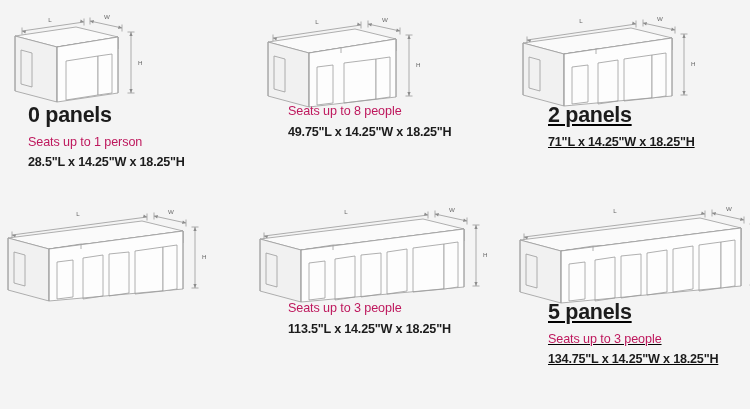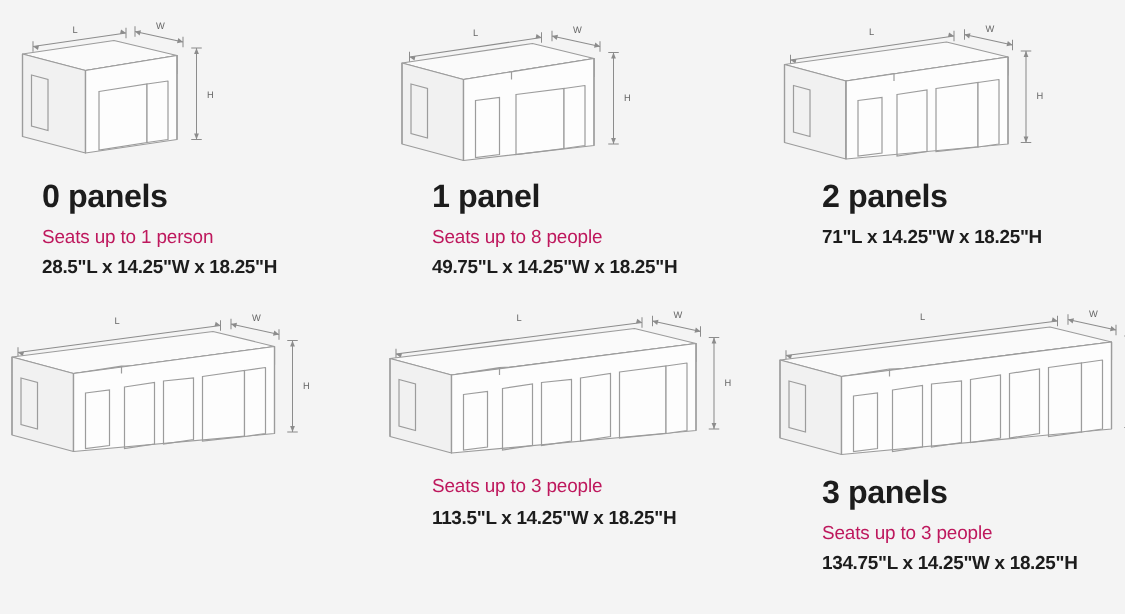--- a/index.html
+++ b/index.html
@@ -37,23 +37,23 @@
   }
   .figure svg {
     position: absolute;
     top: 0;
     left: 0;
     overflow: visible;
   }
   .caption {
     position: absolute;
     left: 28px;
-    top: 112px;
-  }
-  .cell.col3 .caption { left: 28px; }
+    top: 96px;
+  }
+  .cell.col3 .caption { left: 28px; text-decoration: underline; }
   .title {
     font-size: 21.5px;
     font-weight: bold;
     color: #1c1c1c;
     letter-spacing: -0.3px;
     line-height: 1;
     margin: 0 0 9px 0;
     white-space: nowrap;
   }
   .seats {
@@ -172,21 +172,20 @@
             <polygon class="edge" fill="#f4f4f4" points="84,54 116,50 116,90 84,94"></polygon>
             <polygon class="face-l" points="116,50 130,48 130,88 116,90"></polygon>
             <path class="edge" d="M136,30 L136,88"></path>
             <path class="edge" d="M49,44 L49,98"></path>
             <path class="edge" d="M8,33 L8,87"></path>
             <path class="edge" d="M81,39 L81,44"></path>
           </g>
         </svg>
       </div>
       <div class="caption">
-        <div class="title">1 panel</div>
         <div class="seats">Seats up to 8 people</div>
         <div class="dims">49.75"L x 14.25"W x 18.25"H</div>
       </div>
     </div>
 
     <div class="cell col3">
       <div class="figure">
         <svg width="215" height="108" viewBox="0 0 215 108">
           <g>
             <path class="dimline" d="M7,31 L116,15"></path>
@@ -359,20 +358,20 @@
             <polygon class="edge" fill="#f4f4f4" points="154,39 176,36 176,82 154,85"></polygon>
             <polygon class="face-l" points="176,36 190,34 190,80 176,82"></polygon>
             <path class="edge" d="M196,22 L196,80"></path>
             <path class="edge" d="M16,45 L16,97"></path>
             <path class="edge" d="M-25,34 L-25,86"></path>
             <path class="edge" d="M48,40 L48,45"></path>
           </g>
         </svg>
       </div>
       <div class="caption">
-        <div class="title">3 panels</div>
+        <div class="title">5 panels</div>
         <div class="seats">Seats up to 3 people</div>
         <div class="dims">134.75"L x 14.25"W x 18.25"H</div>
       </div>
     </div>
 
   </div>
 </div>
 
 </body></html>

